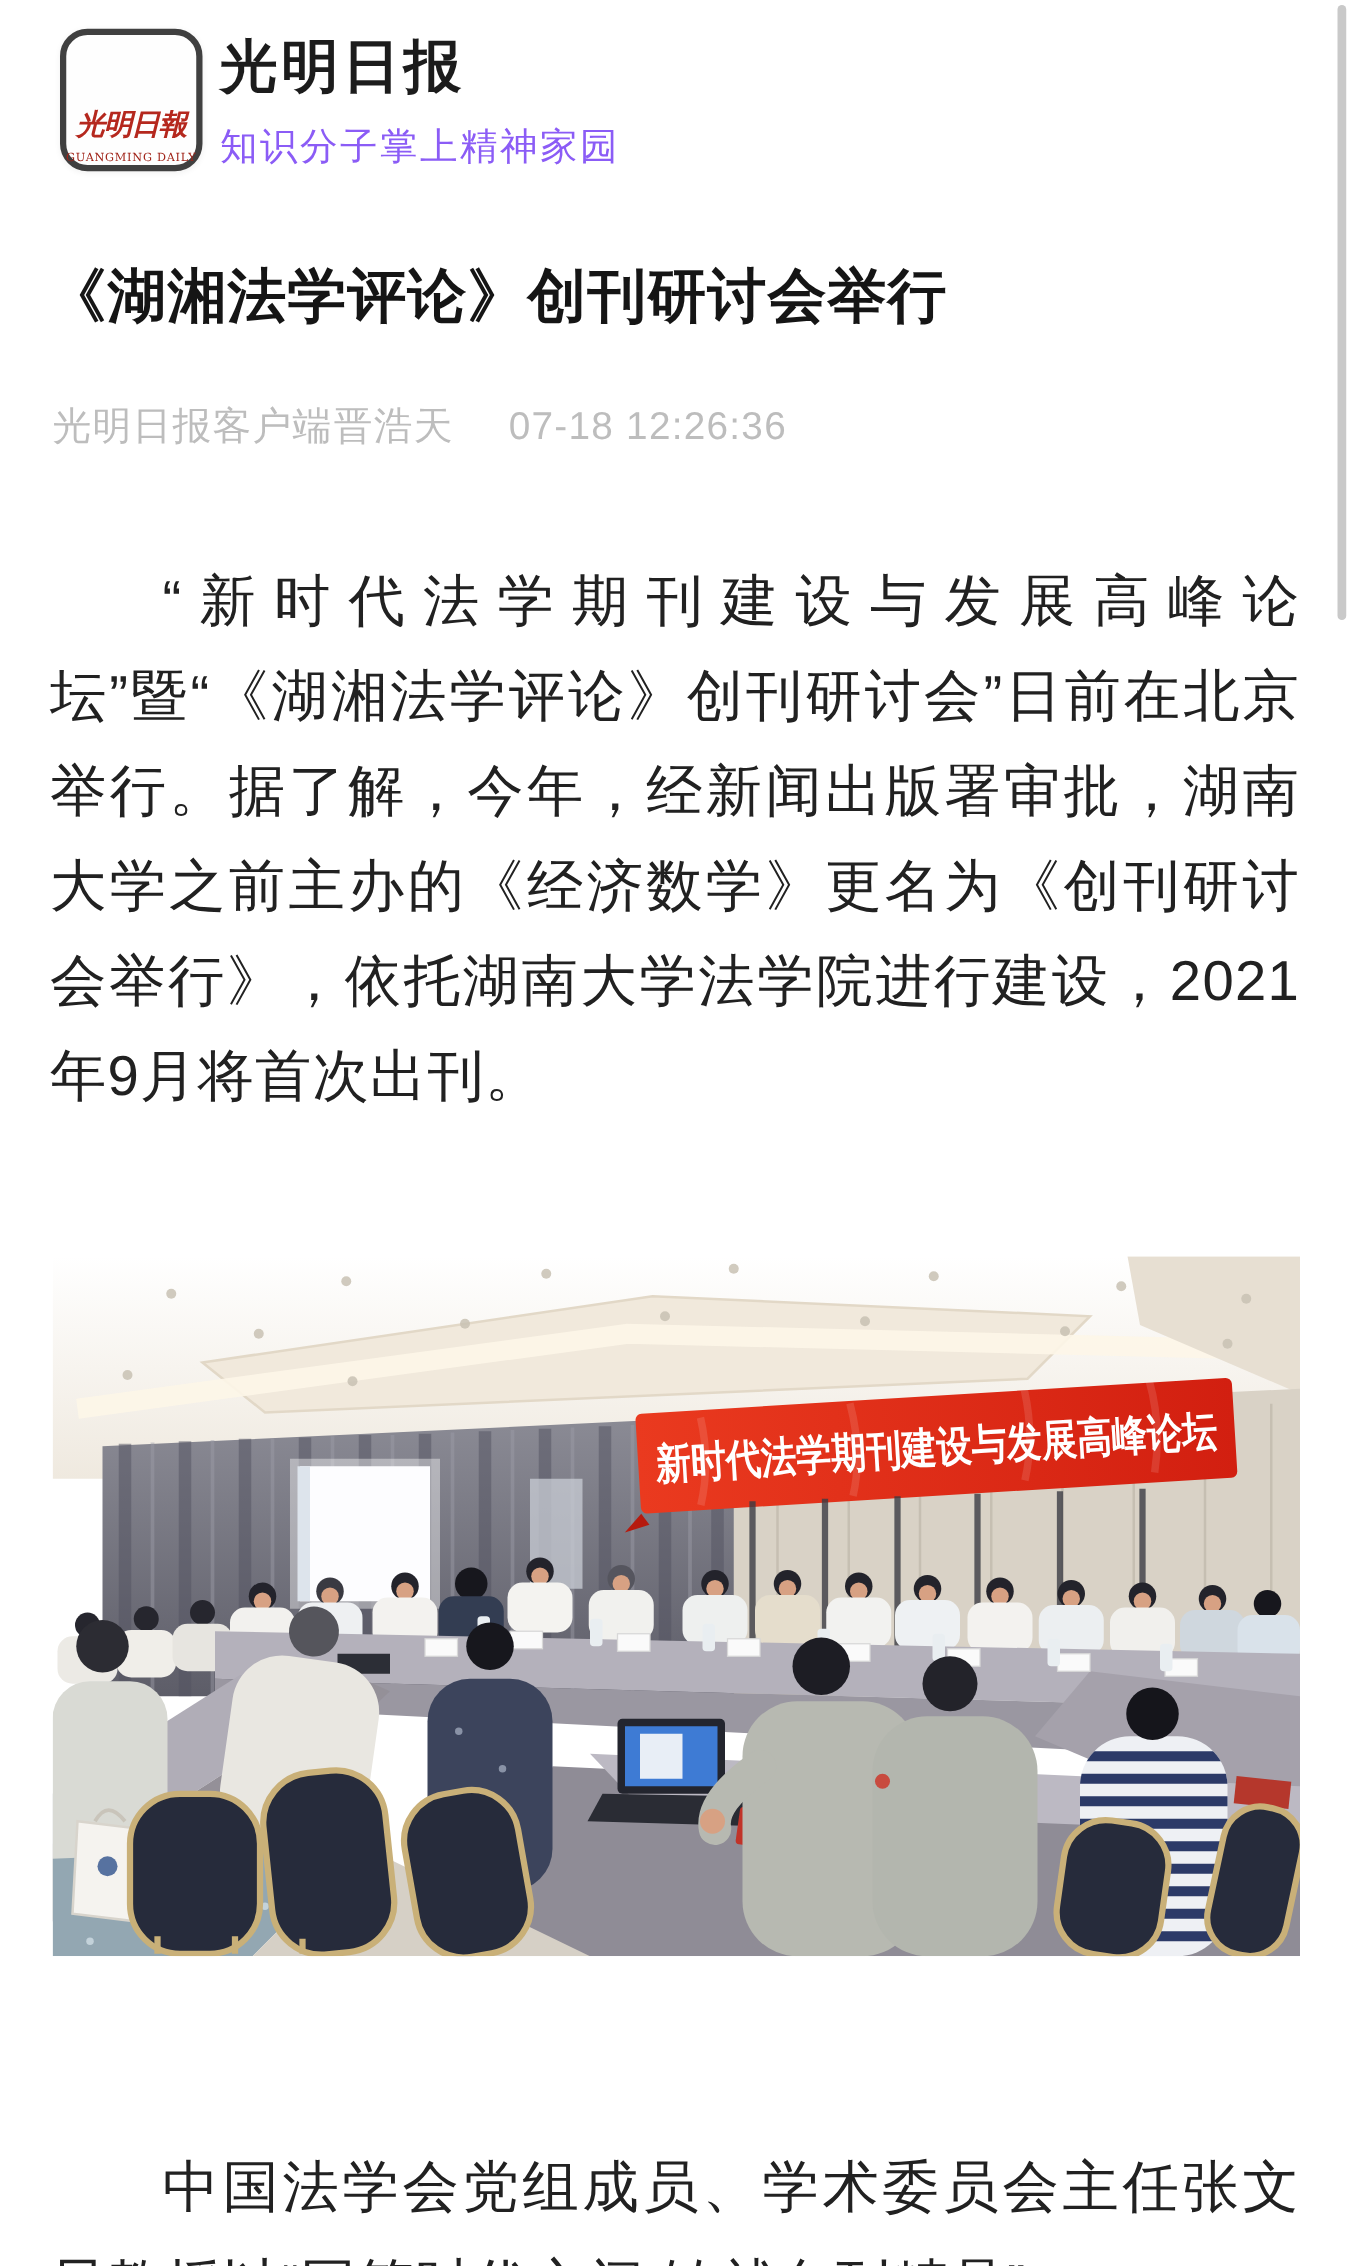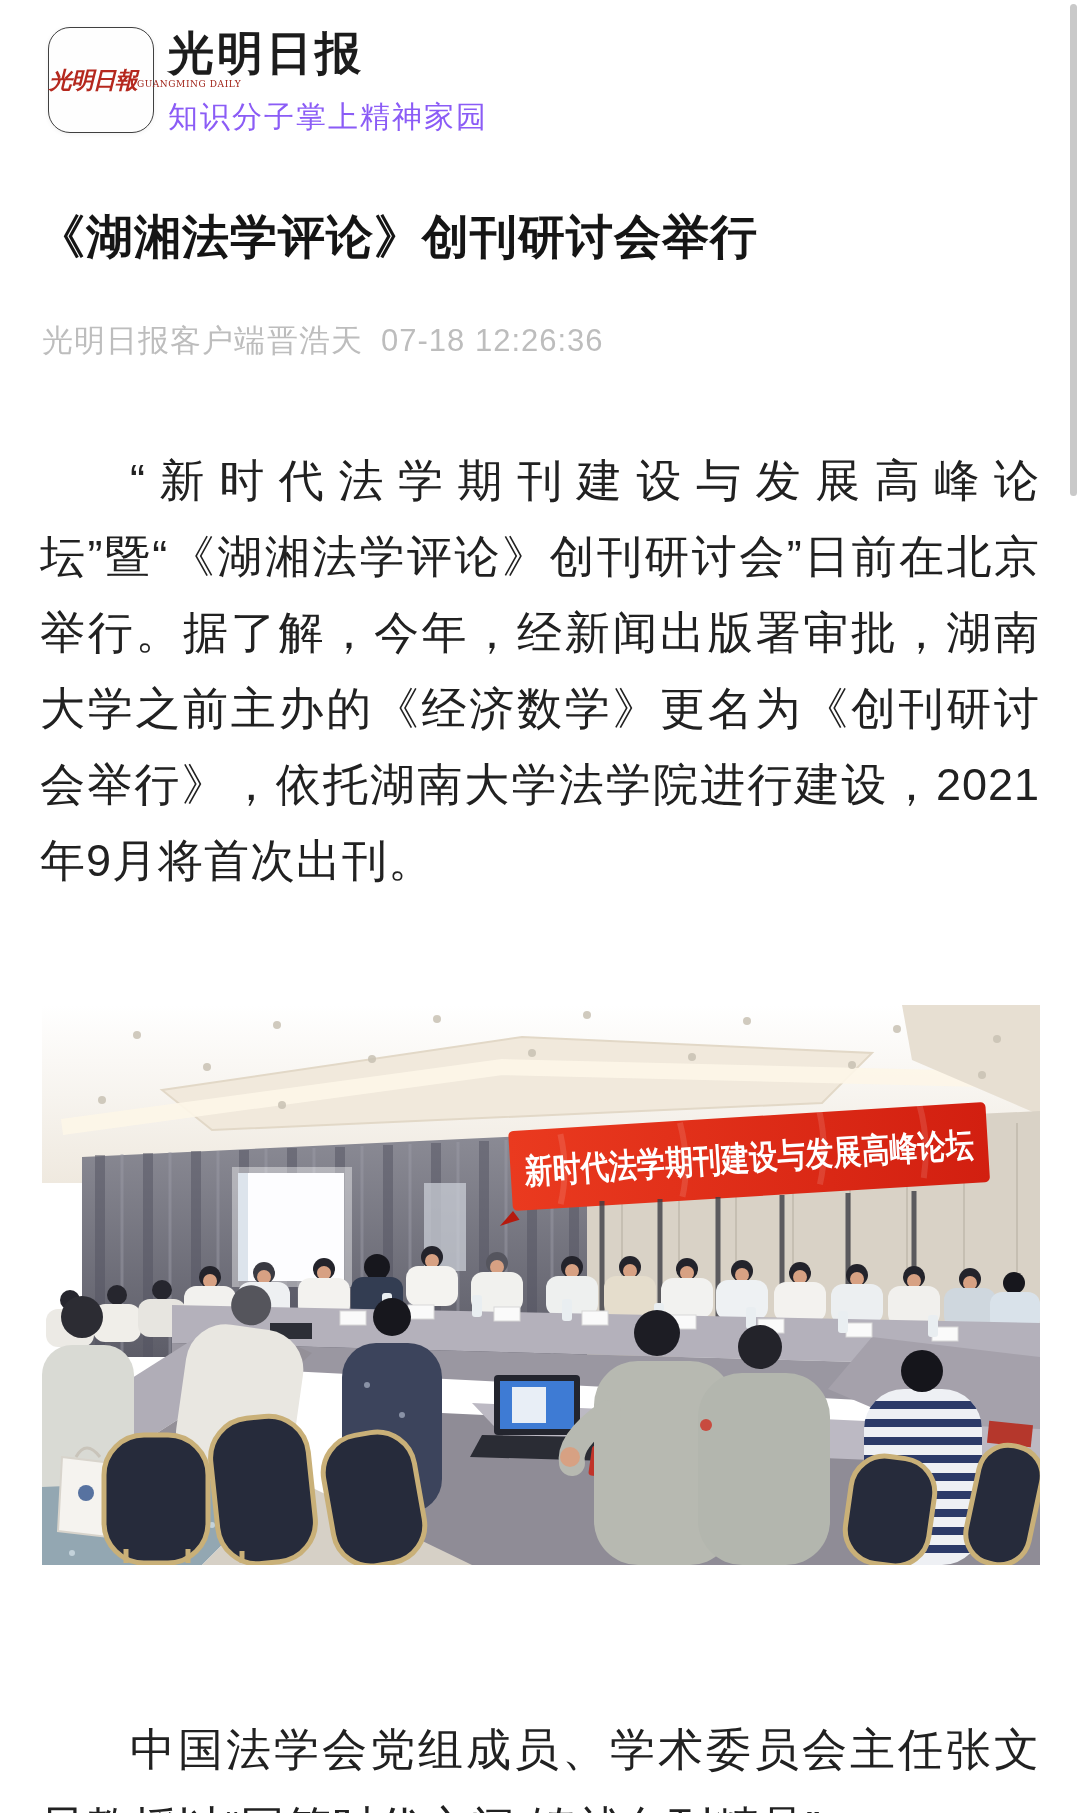--- a/index.html
+++ b/index.html
@@ -3,43 +3,43 @@
 <meta charset="utf-8">
 <style>
   html,body{margin:0;padding:0;background:#fff;}
   .page{
     position:relative;width:1080px;height:1813px;background:#ffffff;
     font-family:"Liberation Sans","DejaVu Sans",sans-serif;overflow:hidden;
   }
   
   .header{position:absolute;top:0;left:0;right:0;height:140px;
     display:flex;align-items:center;padding:20px 42px 0 48px;box-sizing:border-box;}
-  .logo-card{width:104px;height:104px;background:#fefefe;border:1px solid #404040;
+  .logo-card{width:104px;height:104px;background:#fefefe;border:5px solid #404040;
     border-radius:22px;box-shadow:0 1px 5px rgba(0,0,0,.06);
-    display:flex;flex-direction:row;align-items:center;justify-content:space-between;flex:0 0 auto;}
+    display:flex;flex-direction:column;align-items:center;justify-content:flex-end;flex:0 0 auto;}
   .logo-script{font-family:"DejaVu Serif",serif;font-style:italic;font-weight:bold;
     color:#b5281e;font-size:23px;letter-spacing:-1px;white-space:nowrap;}
   .logo-sub{font-family:"DejaVu Serif",serif;font-size:9px;color:#a02318;
     letter-spacing:.6px;margin-top:7px;white-space:nowrap;}
   .app-info{margin-left:14px;}
   .app-name{font-size:46px;font-weight:bold;color:#1c1c1c;letter-spacing:3px;}
   .app-tagline{margin-top:12px;font-size:30px;color:#8b5cf6;letter-spacing:2px;}
   .open-btn{margin-left:auto;width:215px;height:79px;border:none;border-radius:40px;
     background:linear-gradient(118deg,#ff8a4b 0%,#f85426 45%,#ee2012 100%);
     color:#ffffff;font-size:37px;display:flex;align-items:center;justify-content:center;
     letter-spacing:10px;text-indent:10px;box-shadow:0 2px 6px rgba(238,32,18,.25);cursor:pointer;}
   
   .scrollbar{position:absolute;top:4px;right:3px;width:7px;height:492px;
     border-radius:4px;background:#c9c9c9;}
   
   .title{position:absolute;top:164px;left:38px;width:1002px;
     font-size:47px;line-height:84px;font-weight:bold;color:#151515;letter-spacing:1px;}
   .byline{position:absolute;top:320px;left:42px;font-size:31px;color:#bdbdbd;letter-spacing:1px;}
   .byline .author{margin-left:1px;}
-  .byline .dt{margin-left:18px;}
+  .byline .dt{margin-left:44px;}
   .para{position:absolute;left:40px;width:1000px;font-size:45px;line-height:76px;
     color:#212121;text-align:justify;text-indent:2em;letter-spacing:1px;}
   .para1{top:398px;}
   .para2{top:1666px;line-height:78px;}
   
   .photo{position:absolute;top:1005px;left:42px;width:998px;height:560px;overflow:hidden;}
   .photo svg{display:block;width:100%;height:100%;}
 </style>
 </head>
 <body>

